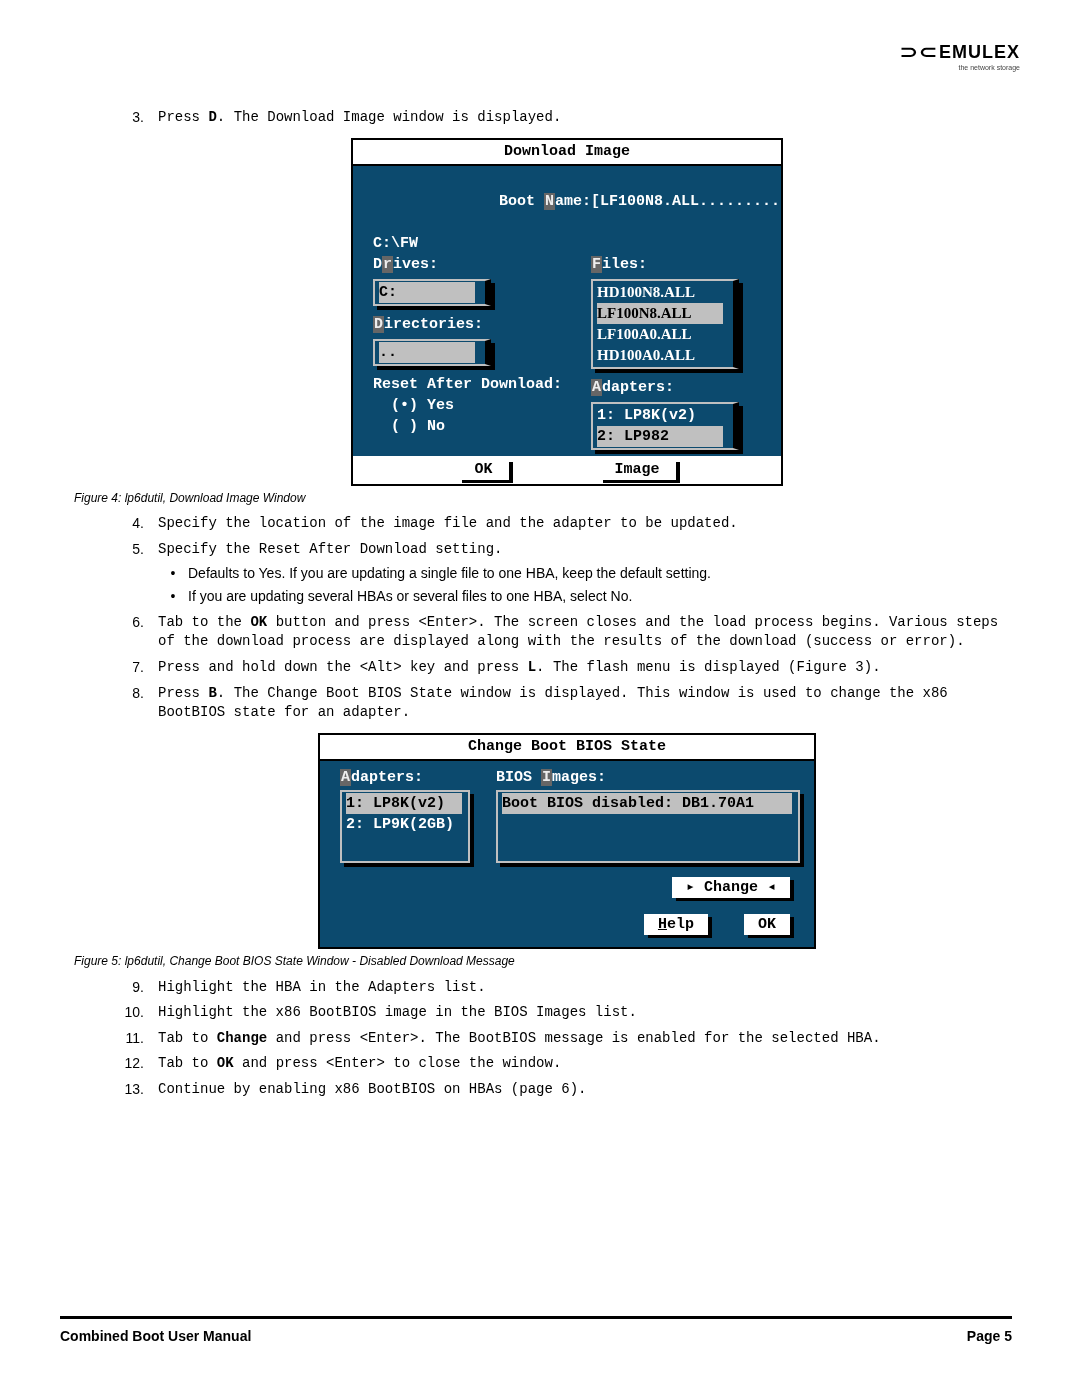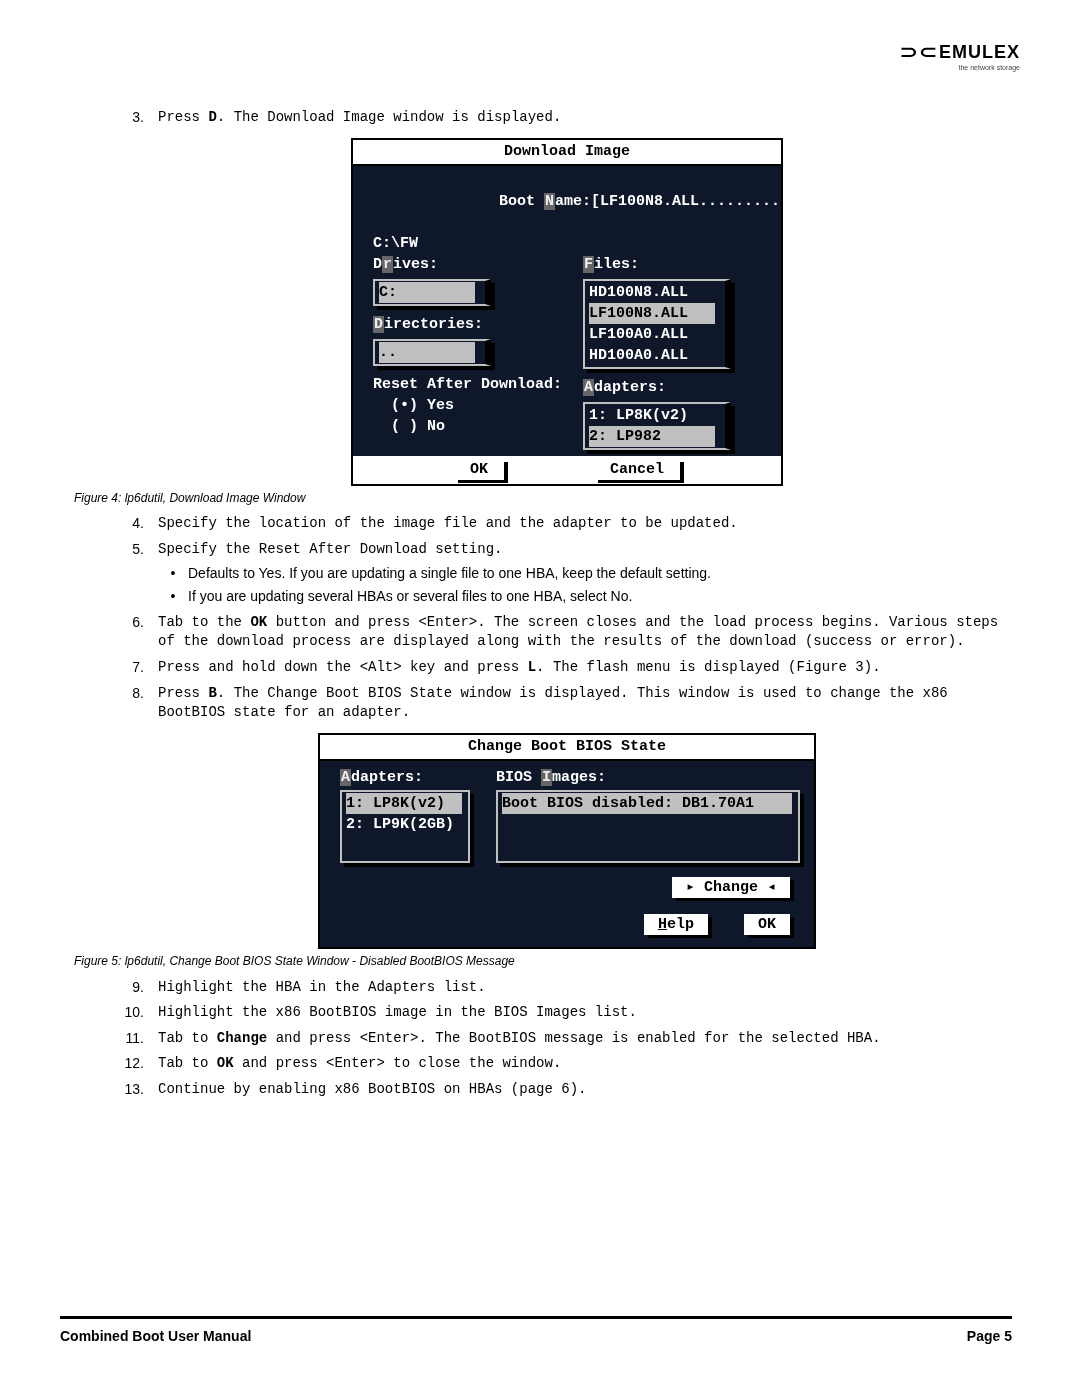--- a/index.html
+++ b/index.html
@@ -95,21 +95,21 @@
     margin-top: 4px;
     align-self: flex-start;
     margin-left: -50px;
   }
 
   
   .dos-box {
     font-family: "Courier New", Courier, monospace;
     font-weight: bold;
     color: #fff;
-    background: #0f172a;
+    background: #0c4a6e;
     border: 2px solid #000;
     box-sizing: border-box;
   }
   .dos-title {
     background: #fff;
     color: #000;
     text-align: center;
     padding: 1px 0 2px 0;
     font-weight: bold;
     border-bottom: 2px solid #000;
@@ -119,21 +119,21 @@
     font-size: 15px;
   }
   .dos1-inner {
     padding: 4px 10px 6px 20px;
   }
   .dos1-row {
     white-space: pre;
   }
   .cols {
     display: flex;
-    gap: 10px;
+    gap: 18px;
   }
   .colL { width: 200px; }
   .colR { flex:1; }
   .lbl-letter {
     background: #666;
     color: #eee;
     padding: 0 1px;
   }
   .list-box-outer {
     display: inline-block;
@@ -293,21 +293,21 @@
                   <div class="inner">
                     <span class="list-item-sel">..</span>
                   </div>
                 </div>
                 <div style="height:8px;"></div>
                 <div>Reset After Download:</div>
                 <div class="radio">  <span>(•) Yes</span></div>
                 <div class="radio">  <span>( ) No</span></div>
               </div>
               <div class="colR">
-                <div class="list-box-outer" style="min-width:140px;">
+                <div class="list-box-outer" style="min-width:140px;font-family:Liberation Serif, serif;">
                   <div class="inner">
                     <span style="display:block;">HD100N8.ALL</span>
                     <span class="list-item-sel">LF100N8.ALL</span>
                     <span style="display:block;">LF100A0.ALL</span>
                     <span style="display:block;">HD100A0.ALL</span>
                   </div>
                 </div>
                 <div style="height:8px;"></div>
                 <div><span class="lbl-letter">A</span><span>dapters:</span></div>
                 <div style="height:4px;"></div>
@@ -315,21 +315,21 @@
                   <div class="inner">
                     <span style="display:block;">1: LP8K(v2)</span>
                     <span class="list-item-sel">2: LP982</span>
                   </div>
                 </div>
               </div>
             </div>
           </div>
           <div class="dos-btns">
             <span class="dos-btn">OK</span>
-            <span class="dos-btn">Cancel</span>
+            <span class="dos-btn">Image</span>
           </div>
         </div>
         <div class="caption">Figure 4: lp6dutil, Download Image Window</div>
       </div>
 
       <li>
         <div class="li-row">
           <span class="li-num">4.</span>
           <span class="li-body">Specify the location of the image file and the adapter to be updated.</span>
         </div>
@@ -402,21 +402,21 @@
                   </span>
                 </div>
                 <div class="dos2-btnrow2">
                   <span class="dos2-btn"><u>H</u><span>elp</span></span>
                   <span class="dos2-btn">OK</span>
                 </div>
               </div>
             </div>
           </div>
         </div>
-        <div class="caption">Figure 5: lp6dutil, Change Boot BIOS State Window - Disabled BootBIOS Message</div>
+        <div class="caption">Figure 5: lp6dutil, Change Boot BIOS State Window - Disabled Download Message</div>
       </div>
 
       <li>
         <div class="li-row">
           <span class="li-num">9.</span>
           <span class="li-body">Highlight the HBA in the Adapters list.</span>
         </div>
       </li>
 
       <li>

